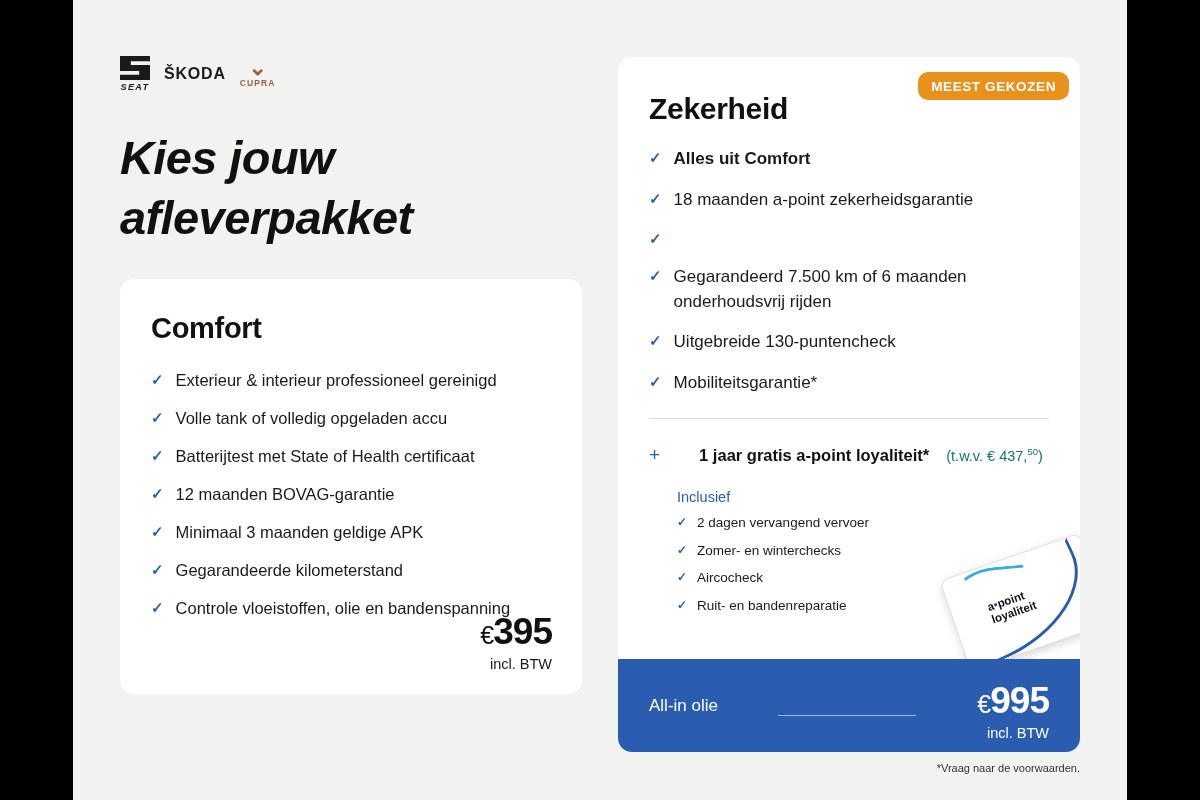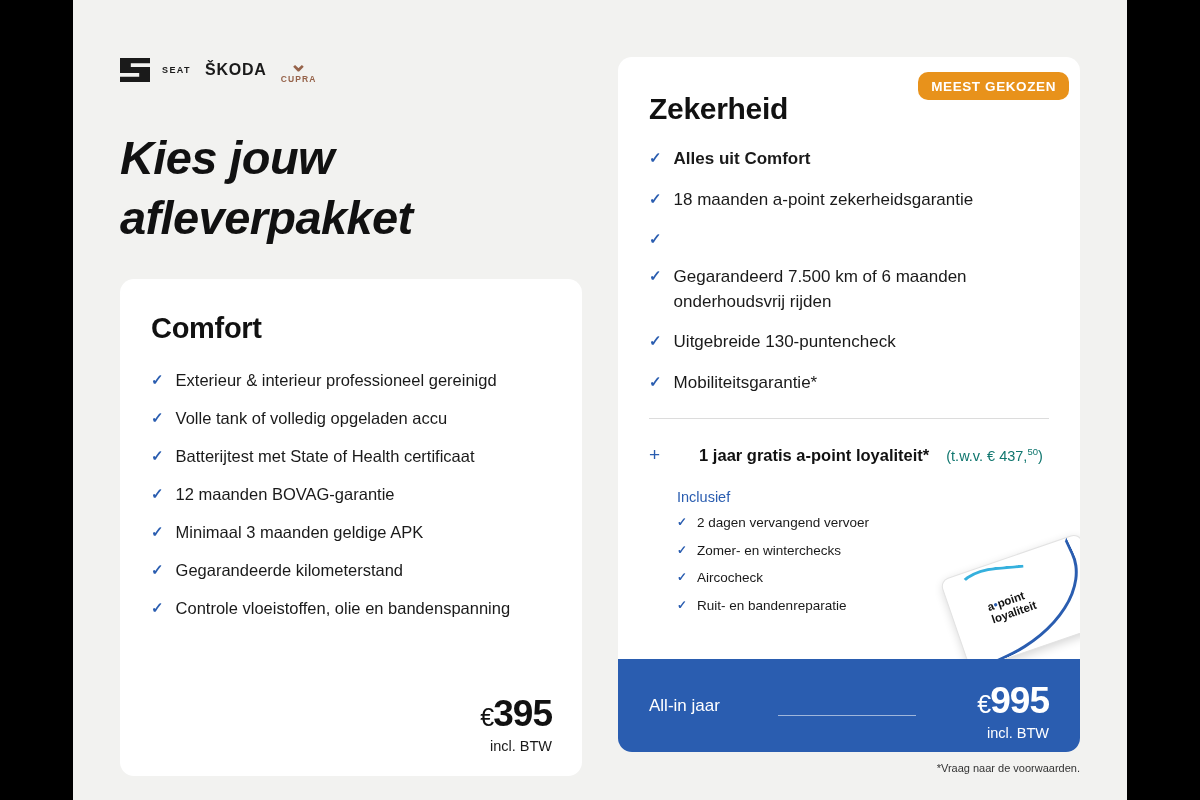--- a/index.html
+++ b/index.html
@@ -17,21 +17,21 @@
   }
 
   
   .brands {
     position: absolute;
     left: 47px; top: 56px;
     display: flex;
     align-items: center;
     gap: 14px;
   }
-  .brand-seat { display: flex; flex-direction: row; align-items: center; gap: 12px; }
+  .brand-seat { display: flex; flex-direction: column; align-items: center; gap: 2px; font-style: italic; }
   .seat-mark {
     width: 30px; height: 24px;
     background: #1a1a1a;
     clip-path: polygon(0 0, 100% 0, 100% 22%, 36% 22%, 36% 38%, 100% 38%, 100% 100%, 0 100%, 0 78%, 64% 78%, 64% 62%, 0 62%);
   }
   .seat-word { font-size: 9px; letter-spacing: 1.4px; font-weight: bold; color: #1a1a1a; }
   .brand-skoda { font-size: 16px; font-weight: bold; letter-spacing: 0.8px; color: #1a1a1a; }
   .brand-cupra { display: flex; flex-direction: column; align-items: center; gap: 2px; }
   .cupra-mark { color: #96634a; font-size: 22px; line-height: 16px; font-weight: bold; }
   .cupra-word { font-size: 8.5px; letter-spacing: 1.1px; font-weight: bold; color: #96634a; }
@@ -50,21 +50,21 @@
   }
 
   
   .card {
     position: absolute;
     background: #fff;
     border-radius: 14px;
   }
   #card-comfort {
     left: 47px; top: 279px;
-    width: 462px; height: 497px;
+    width: 462px; height: 415px;
   }
   #card-zekerheid {
     left: 545px; top: 57px;
     width: 462px; height: 695px;
     overflow: hidden;
   }
 
   .card-title {
     font-size: 29px;
     font-weight: bold;
@@ -369,21 +369,21 @@
     <div class="loyalty-card">
       <div class="swoosh"></div>
       <div class="swoosh2"></div>
       <div class="card-label">
         <span>a</span><span class="dot">•</span><span>point</span><br>
         <span>loyaliteit</span>
       </div>
     </div>
 
     <div class="allin-bar">
-      <div class="allin-label">All-in jaar</div>
+      <div class="allin-label">All-in olie</div>
       <div class="allin-rule"></div>
       <div class="allin-price">
         <div class="price-amount"><span class="cur">€</span><span>995</span></div>
         <div class="price-sub">incl. BTW</div>
       </div>
     </div>
   </section>
 
   <div class="footnote">*Vraag naar de voorwaarden.</div>
 </div>

